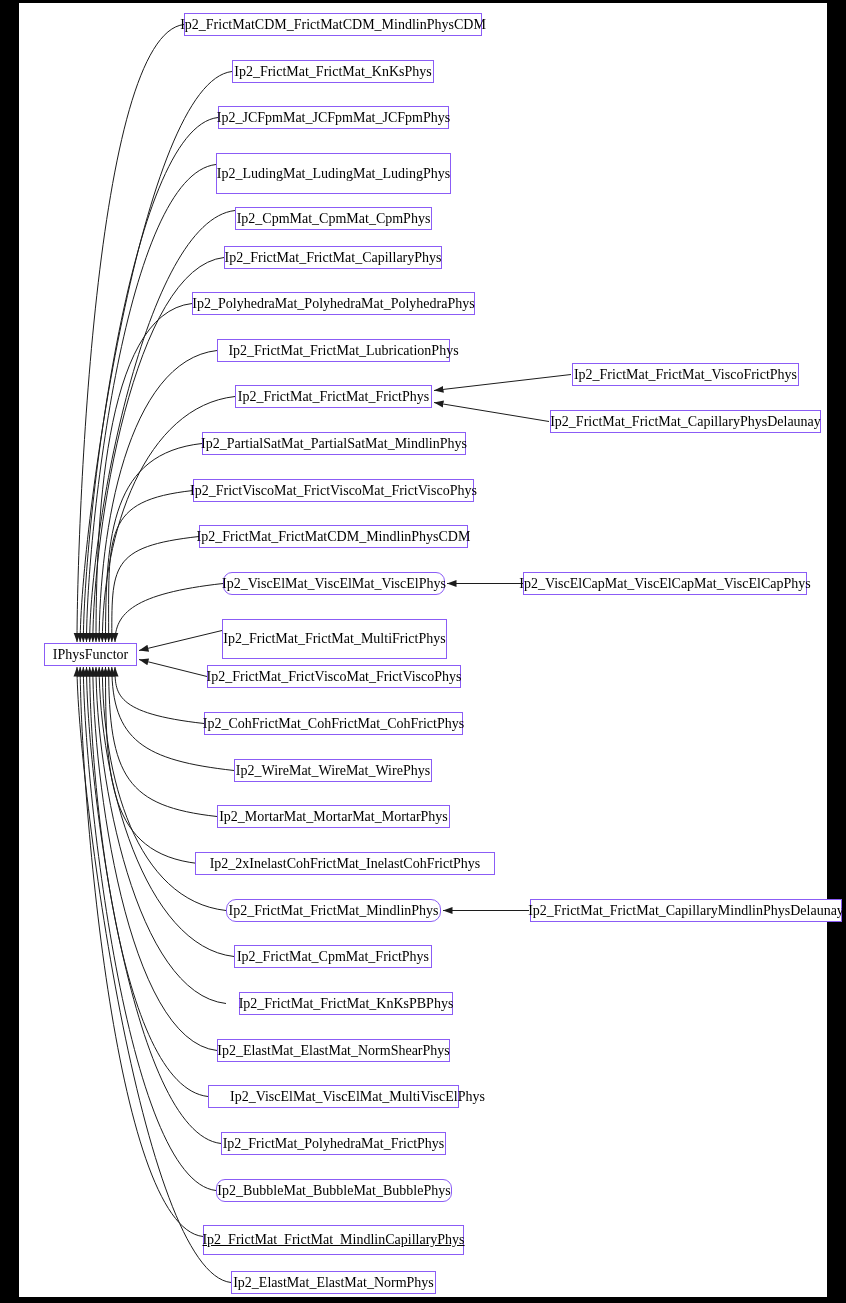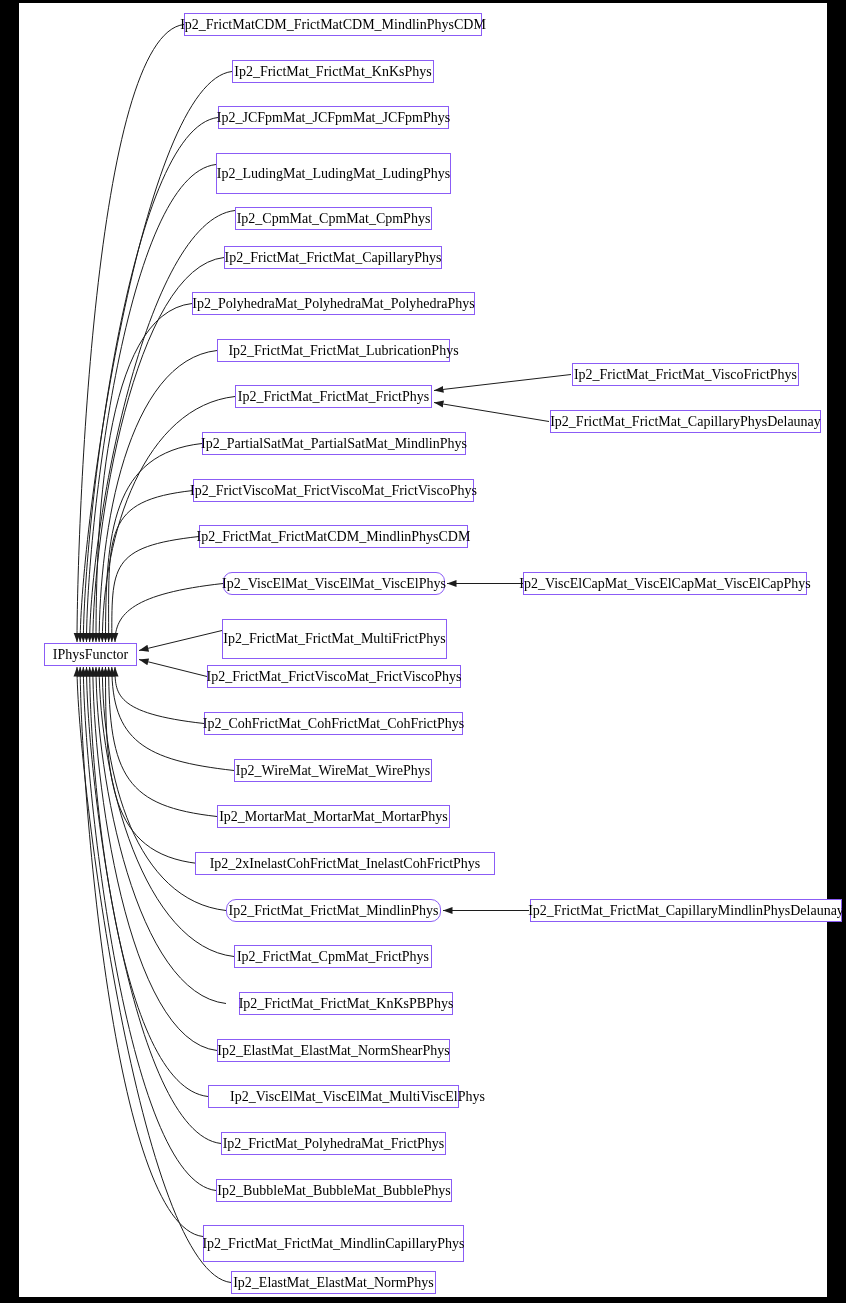--- a/index.html
+++ b/index.html
@@ -111,21 +111,21 @@
       <div class="node" style="left: 185px; top: 709px; width: 259px; height: 23px;">Ip2_CohFrictMat_CohFrictMat_CohFrictPhys</div>
       <div class="node" style="left: 215px; top: 756px; width: 198px; height: 23px;">Ip2_WireMat_WireMat_WirePhys</div>
       <div class="node" style="left: 198px; top: 802px; width: 233px; height: 23px;">Ip2_MortarMat_MortarMat_MortarPhys</div>
       <div class="node" style="left: 176px; top: 849px; width: 300px; height: 23px;">Ip2_2xInelastCohFrictMat_InelastCohFrictPhys</div>
       <div class="node" style="left: 207px; top: 896px; width: 215px; height: 23px; border-radius: 10px;">Ip2_FrictMat_FrictMat_MindlinPhys</div>
       <div class="node" style="left: 215px; top: 942px; width: 198px; height: 23px;">Ip2_FrictMat_CpmMat_FrictPhys</div>
       <div class="node" style="left: 207px; top: 989px; width: 214px; height: 23px; margin-left: 13px;">Ip2_FrictMat_FrictMat_KnKsPBPhys</div>
       <div class="node" style="left: 198px; top: 1036px; width: 233px; height: 23px;">Ip2_ElastMat_ElastMat_NormShearPhys</div>
       <div class="node" style="left: 189px; top: 1082px; width: 251px; height: 23px; padding-left: 48px;">Ip2_ViscElMat_ViscElMat_MultiViscElPhys</div>
       <div class="node" style="left: 202px; top: 1129px; width: 225px; height: 23px;">Ip2_FrictMat_PolyhedraMat_FrictPhys</div>
-      <div class="node" style="left: 197px; top: 1176px; width: 236px; height: 23px;">Ip2_BubbleMat_BubbleMat_BubblePhys</div>
-      <div class="node" style="left: 184px; top: 1222px; width: 261px; height: 37px;">Ip2_FrictMat_FrictMat_MindlinCapillaryPhys</div>
+      <div class="node" style="left: 197px; top: 1176px; width: 236px; height: 23px; border-radius: 9px;">Ip2_BubbleMat_BubbleMat_BubblePhys</div>
+      <div class="node" style="left: 184px; top: 1222px; width: 261px; height: 30px; text-decoration: underline;">Ip2_FrictMat_FrictMat_MindlinCapillaryPhys</div>
       <div class="node" style="left: 212px; top: 1268px; width: 205px; height: 23px;">Ip2_ElastMat_ElastMat_NormPhys</div>
       <div class="node" style="left: 553px; top: 360px; width: 227px; height: 23px;">Ip2_FrictMat_FrictMat_ViscoFrictPhys</div>
       <div class="node" style="left: 531px; top: 407px; width: 271px; height: 23px;">Ip2_FrictMat_FrictMat_CapillaryPhysDelaunay</div>
       <div class="node" style="left: 504px; top: 569px; width: 284px; height: 23px;">Ip2_ViscElCapMat_ViscElCapMat_ViscElCapPhys</div>
       <div class="node" style="left: 511px; top: 896px; width: 312px; height: 23px;">Ip2_FrictMat_FrictMat_CapillaryMindlinPhysDelaunay</div>
     </div>
 </div>
 
 </body></html>

